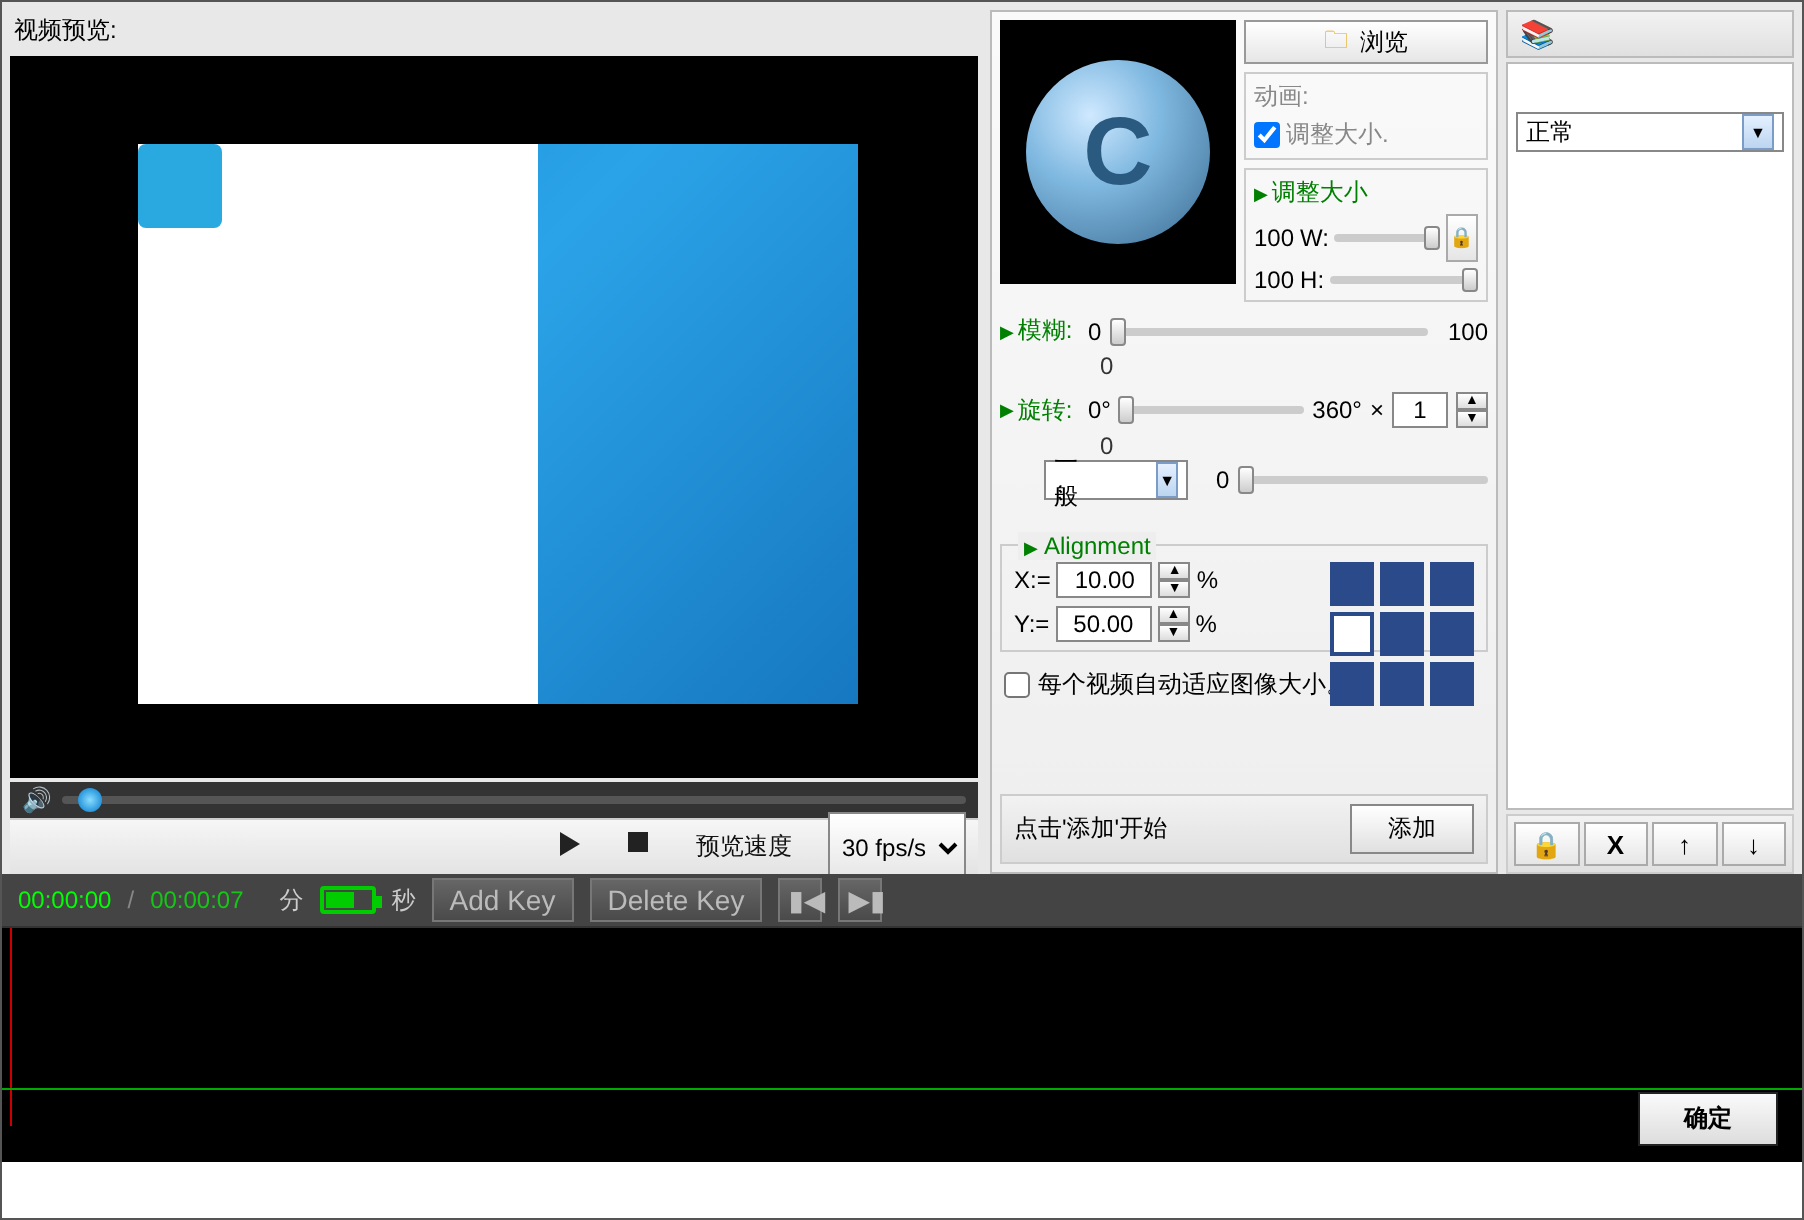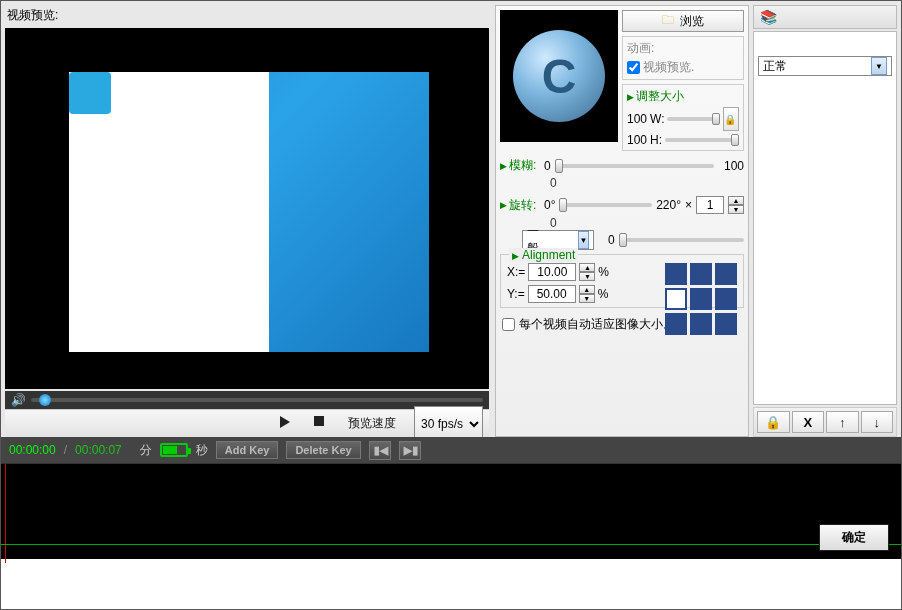--- a/index.html
+++ b/index.html
@@ -64,21 +64,21 @@
 .endval { width:26px; text-align:right; }
 .subval { margin-left:50px; margin-top:2px; color:#333; }
 
 .spin { border:1px solid #888; background:#fff; width:28px; height:18px; text-align:center; }
 .spin-arrows { width:16px; height:18px; display:flex; flex-direction:column; }
 .spin-arrows span { flex:1; border:1px solid #888; background:linear-gradient(#fff,#ddd); font-size:7px; display:flex; align-items:center; justify-content:center; cursor:pointer; }
 
 .combo { border:1px solid #888; background:#fff; height:20px; display:flex; align-items:center; padding:0 4px;gap:36px; }
 .combo-arrow { width:16px; height:18px; background:linear-gradient(#e5f0ff,#bcd5f0); border:1px solid #7a9cc6; display:flex; align-items:center; justify-content:center; font-size:8px; margin-left:auto; }
 
-.align-box { border:1px solid #ccc; padding:4px 6px; margin-top:4px; position:relative; }
+.align-box { border:1px solid #ccc; padding:4px 6px; margin-top:22px; position:relative; }
 .align-legend { position:absolute; top:-7px; left:8px; background:#eee; padding:0 3px; color:#008000; font-size:11px; }
 .align-row { display:flex; align-items:center; gap:3px; margin-top:4px; }
 .align-spin { border:1px solid #888; background:#fff; width:48px; height:18px; text-align:center; }
 .align-grid { position:absolute; right:6px; top:8px; display:grid; grid-template-columns:repeat(3,22px); grid-template-rows:repeat(3,22px); gap:3px; }
 .align-cell { background:#2a4a8a; cursor:pointer; }
 .align-cell.sel { background:#fff; border:2px solid #2a4a8a; }
 
 .autofit { display:flex; align-items:center; gap:4px; margin-top:6px; padding:2px; }
 
 .mid-foot { display:flex; align-items:center; gap:6px; margin-top:6px; background:linear-gradient(#f2f2f2,#e0e0e0); border:1px solid #ccc; padding:4px 6px; }
@@ -87,25 +87,25 @@
 
 .right { flex:1; padding:4px 4px 0 2px; display:flex; flex-direction:column; }
 .right-head { border:1px solid #bbb; background:linear-gradient(#f2f2f2,#e0e0e0); padding:3px 6px; display:flex; align-items:center; }
 .layers-icon { font-size:14px; color:#444; }
 .normal-combo { margin-top:20px; }
 .right-list { flex:1; border:1px solid #bbb; background:#fff; margin-top:2px; padding:4px; }
 .right-foot { display:flex; gap:2px; margin-top:2px; background:linear-gradient(#f2f2f2,#e0e0e0); border:1px solid #ccc; padding:3px; }
 .rf-btn { flex:1; border:1px solid #aaa; background:linear-gradient(#fff,#e6e6e6); height:22px; display:flex; align-items:center; justify-content:center; cursor:pointer; font-size:13px; font-weight:bold; }
 
 
-.timeline-area { height: 122px; background:#000; color:#0c0; }
+.timeline-area { height: 144px; background:#000; color:#0c0; }
 .tl-top { height:26px; background:#444; display:flex; align-items:center; padding:0 8px; gap:8px; color:#ccc; }
 .tl-time1 { color:#0f0; }
 .tl-time2 { color:#0f0; opacity:.7; }
-.tl-btn { border:1px solid #777; background:linear-gradient(#666,#4a4a4a); color:#bbb; padding:2px 8px; cursor:pointer; font-size:11px;font-weight:bold; }
+.tl-btn { border:1px solid #777; background:linear-gradient(#666,#4a4a4a); color:#bbb; padding:2px 8px; cursor:pointer; font-size:14px; }
 .tl-btn.sm { padding:2px 4px; width:22px; text-align:center; }
 .tl-hint { color:#0c0; margin-left:30px; }
 .batt { width:28px; height:14px; border:2px solid #0c0; border-radius:2px; position:relative; display:inline-block; }
 .batt::after { content:""; position:absolute; right:-5px; top:3px; width:3px; height:6px; background:#0c0; }
 .batt-fill { position:absolute; left:1px; top:1px; bottom:1px; width:60%; background:#0c0; }
 .tl-graph { flex:1; position:relative; border-top:1px solid #333; }
 .tl-redline { position:absolute; left:4px; top:0; bottom:0; width:1px; background:#c00; }
 .tl-greenline { position:absolute; left:0; right:0; bottom:18px; height:1px; background:#0a0; }
 
 
@@ -161,21 +161,21 @@
           </div>
           <div class="mid-top-right">
             <div class="browse-btn">
               <span class="folder-icon">🗀</span>
               <span>浏览</span>
             </div>
             <div class="anim-box">
               <span>动画:</span>
               <label>
                 <input type="checkbox" checked="" style="">
-                <span>视频预览.</span>
+                <span>调整大小.</span>
               </label>
             </div>
             <div class="resize-box">
               <div class="resize-head">
                   <span class="gtri">▶</span>
                   <span>调整大小</span>
                 </div>
               <div class="size-row">
                 <span>100</span>
                 <span>W:</span>
@@ -210,21 +210,21 @@
 
         <div class="row">
           <span class="lbl-green">
               <span class="gtri">▶</span>
               <span>旋转:</span>
             </span>
           <span>0°</span>
           <div class="hslider">
               <div class="thumb"></div>
             </div>
-          <span>220°</span>
+          <span>360°</span>
           <span>×</span>
           <input class="spin" value="1" style="">
           <div class="spin-arrows">
               <span>▲</span>
               <span>▼</span>
             </div>
         </div>
         <div class="subval">0</div>
 
         <div class="row" style="margin-top:0;">
@@ -271,20 +271,24 @@
             <div class="align-cell"></div>
           </div>
         </div>
 
         <label class="autofit">
           <input type="checkbox" style="">
           <span>每个视频自动适应图像大小。</span>
         </label>
 
         <div style="flex:1"></div>
+        <div class="mid-foot">
+          <span>点击'添加'开始</span>
+          <div class="add-btn">添加</div>
+        </div>
       </div>
     </div>
 
     <div class="right">
       <div class="right-head">
         <span class="layers-icon">📚</span>
       </div>
       <div class="right-list">
         <div class="combo normal-combo" style="width:100%;">
           <span>正常</span>

